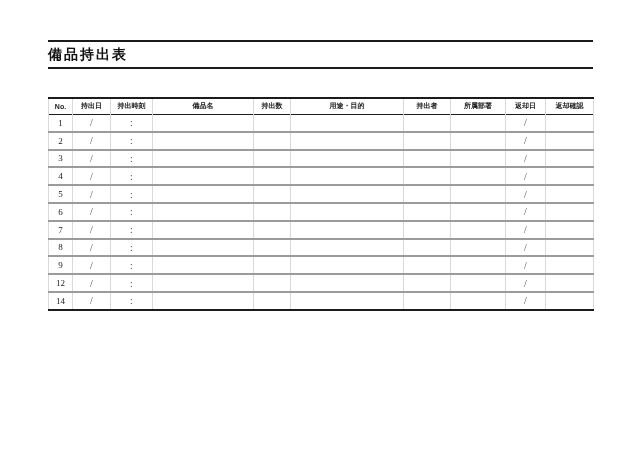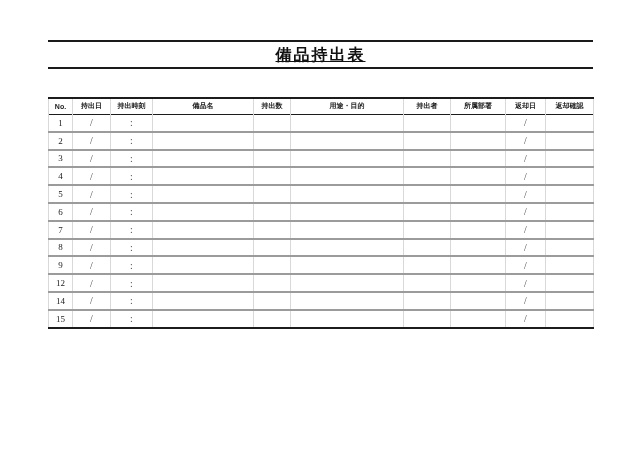--- a/index.html
+++ b/index.html
@@ -17,28 +17,27 @@
     position: absolute;
     left: 48px;
     top: 40px;
     width: 545px;
     border-top: 2px solid #1a1a1a;
     border-bottom: 2px solid #1a1a1a;
     height: 29px;
   }
   #title-block .title-text {
     display: block;
-    text-align: center;
+    text-align: left;
     line-height: 25px;
-    font-size: 16px;
+    font-size: 14px;
     font-weight: bold;
     letter-spacing: 2px;
     color: #111111;
     font-family: "Liberation Sans", "DejaVu Sans", sans-serif;
-    text-decoration: underline;
   }
   
   #form-table-wrap {
     position: absolute;
     left: 48px;
     top: 97px;
     width: 545px;
   }
   table#form-table {
     border-collapse: collapse;
@@ -254,29 +253,17 @@
             <td class="cell-mark">/</td>
             <td class="cell-mark">:</td>
             <td></td>
             <td></td>
             <td></td>
             <td></td>
             <td></td>
             <td class="cell-mark">/</td>
             <td></td>
           </tr>
-          <tr>
-            <td class="cell-no">15</td>
-            <td class="cell-mark">/</td>
-            <td class="cell-mark">:</td>
-            <td></td>
-            <td></td>
-            <td></td>
-            <td></td>
-            <td></td>
-            <td class="cell-mark">/</td>
-            <td></td>
-          </tr>
         </tbody>
     </table>
   </div>
 
 </div>
 
 </body></html>

